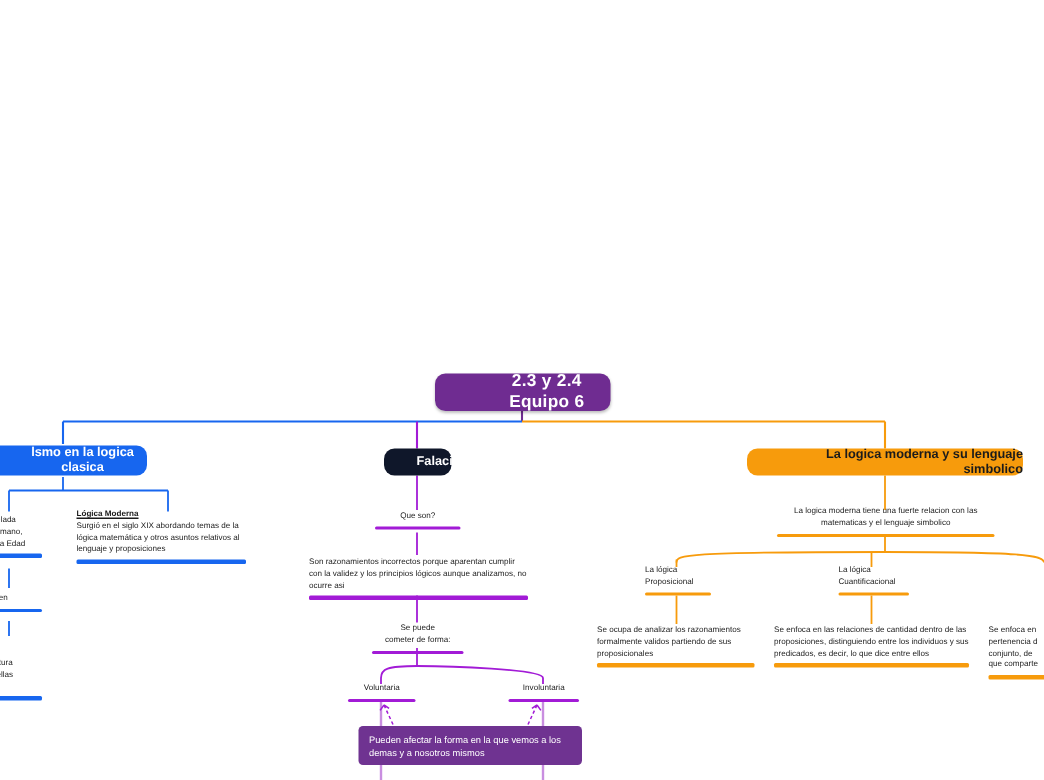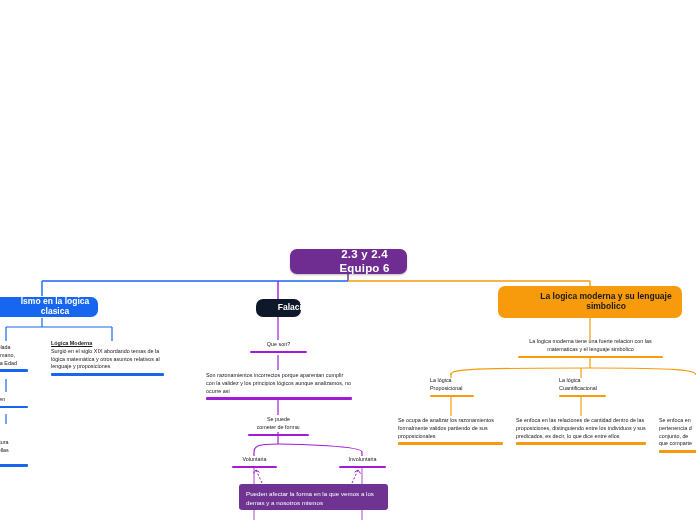--- a/index.html
+++ b/index.html
@@ -179,21 +179,21 @@
 
   <div class="leaf center" style="left:339px;top:456px;width:47px;">
     <span class="txt">Involuntaria</span>
     <span class="bar bar-purple"></span>
   </div>
 
   <div class="callout" style="left:239px;top:484px;width:149px;height:26px;">
     <span>Pueden afectar la forma en la que vemos a los demas y a nosotros mismos</span>
   </div>
 
-  <div class="node pill topic-orange" style="left:498px;top:286px;width:184px;height:32px;">
+  <div class="node pill topic-orange" style="left:498px;top:299px;width:184px;height:18px;text-align:right;">
     <span>La logica moderna y su lenguaje simbolico</span>
   </div>
 
   <div class="leaf center" style="left:518px;top:338px;width:145px;">
     <span class="txt">La logica moderna tiene una fuerte relacion con las matematicas y el lenguaje simbolico</span>
     <span class="bar bar-orange"></span>
   </div>
 
   <div class="leaf" style="left:430px;top:377px;width:44px;">
     <span class="txt">La lógica

